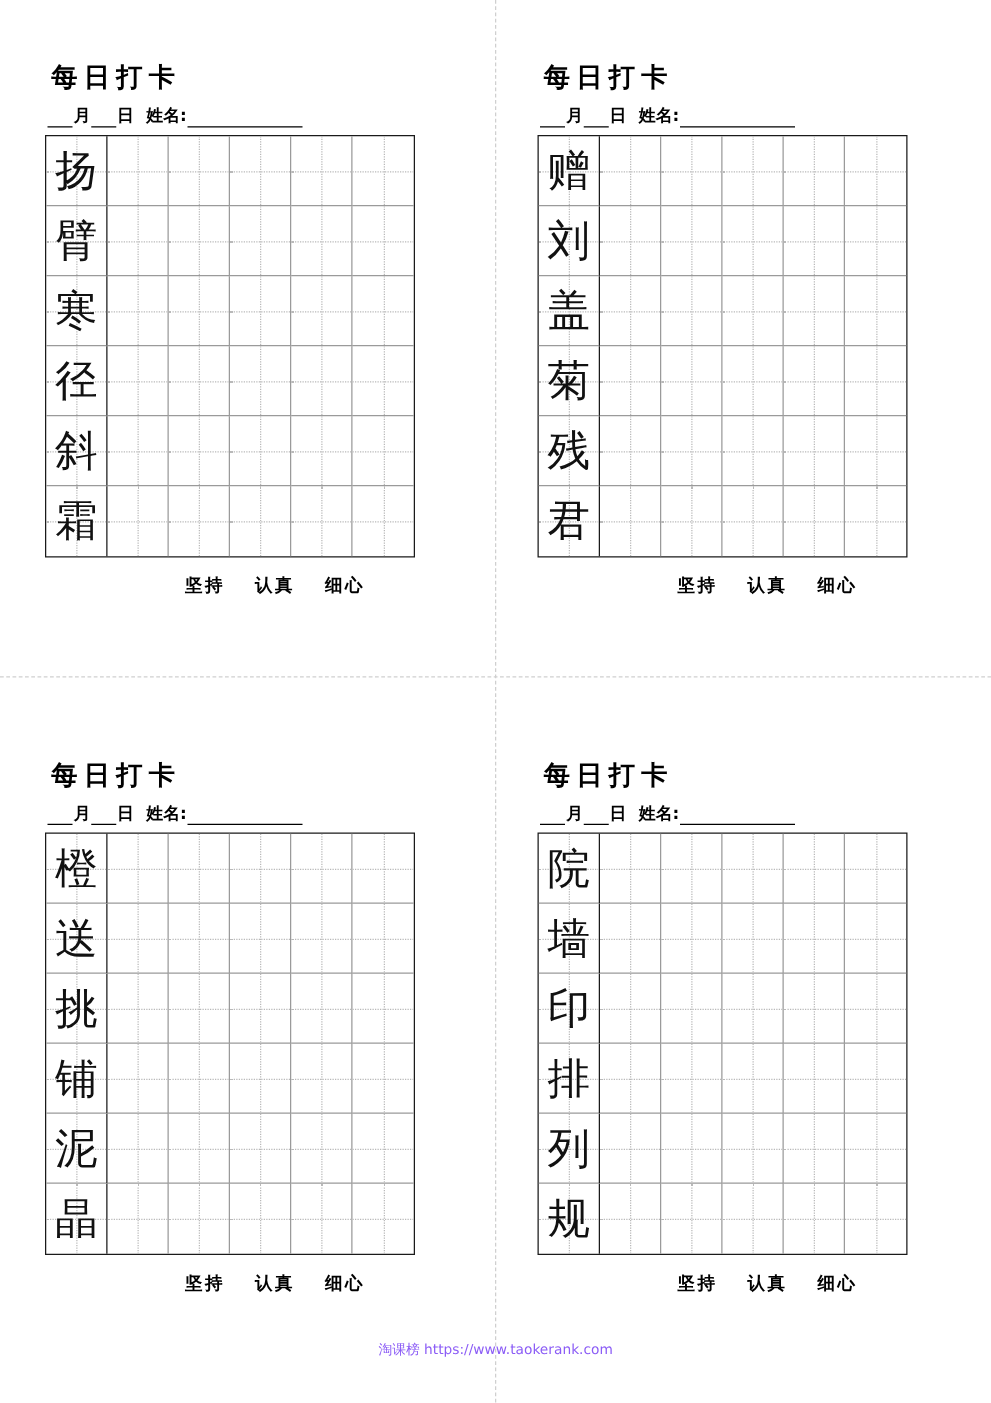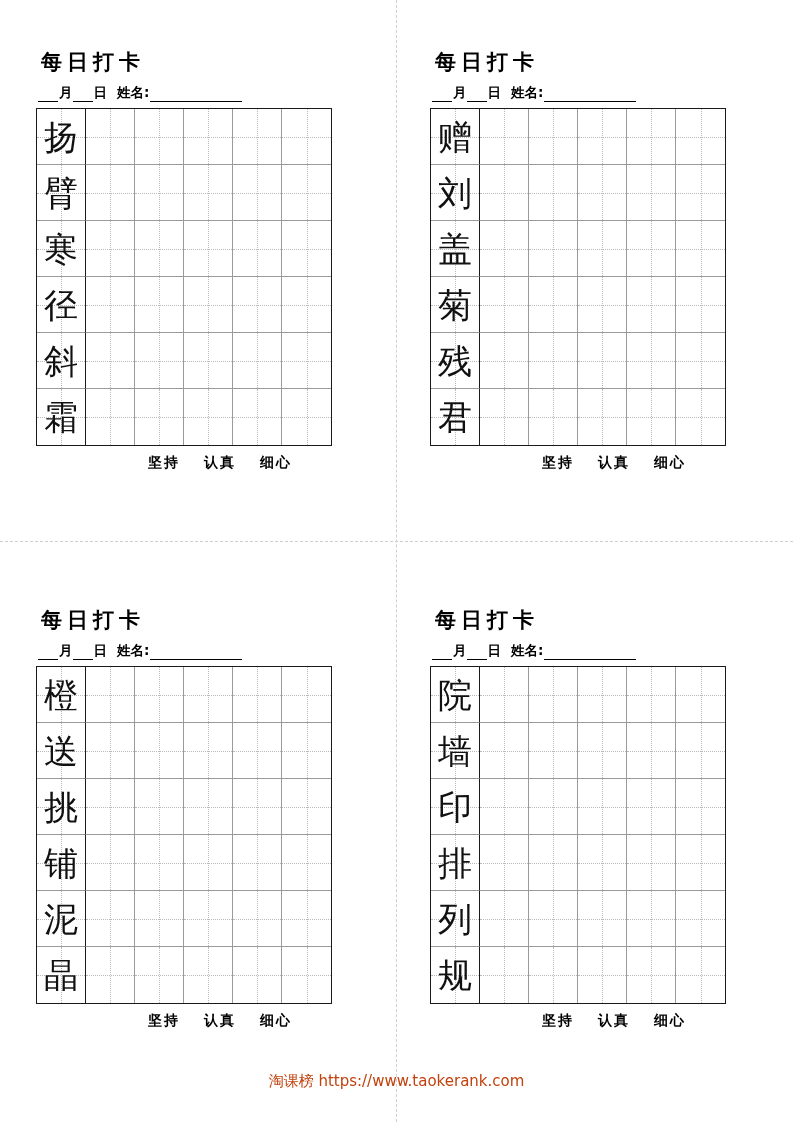--- a/index.html
+++ b/index.html
@@ -125,40 +125,40 @@
   .char {
     font-family: "DejaVu Sans", "Liberation Serif", serif;
     font-size: 34px;
     line-height: 1;
     color: #111;
     position: relative;
     z-index: 2;
   }
 
   .footer-row {
-    margin-top: 8px;
+    margin-top: 14px;
     display: flex;
     justify-content: center;
     gap: 24px;
     font-family: "DejaVu Sans", sans-serif;
     font-size: 14px;
     font-weight: bold;
     letter-spacing: 2px;
     padding-left: 28px;
   }
 
   .watermark {
     position: absolute;
     left: 0;
     right: 0;
     top: 1072px;
     text-align: center;
     font-family: "DejaVu Sans", sans-serif;
-    font-size: 15px;
-    color: #c2410c;
+    font-size: 11px;
+    color: #8b5cf6;
   }
 </style>
 </head>
 <body>
 
 <div class="page">
 
   <div class="fold-v"></div>
   <div class="fold-h"></div>
 

